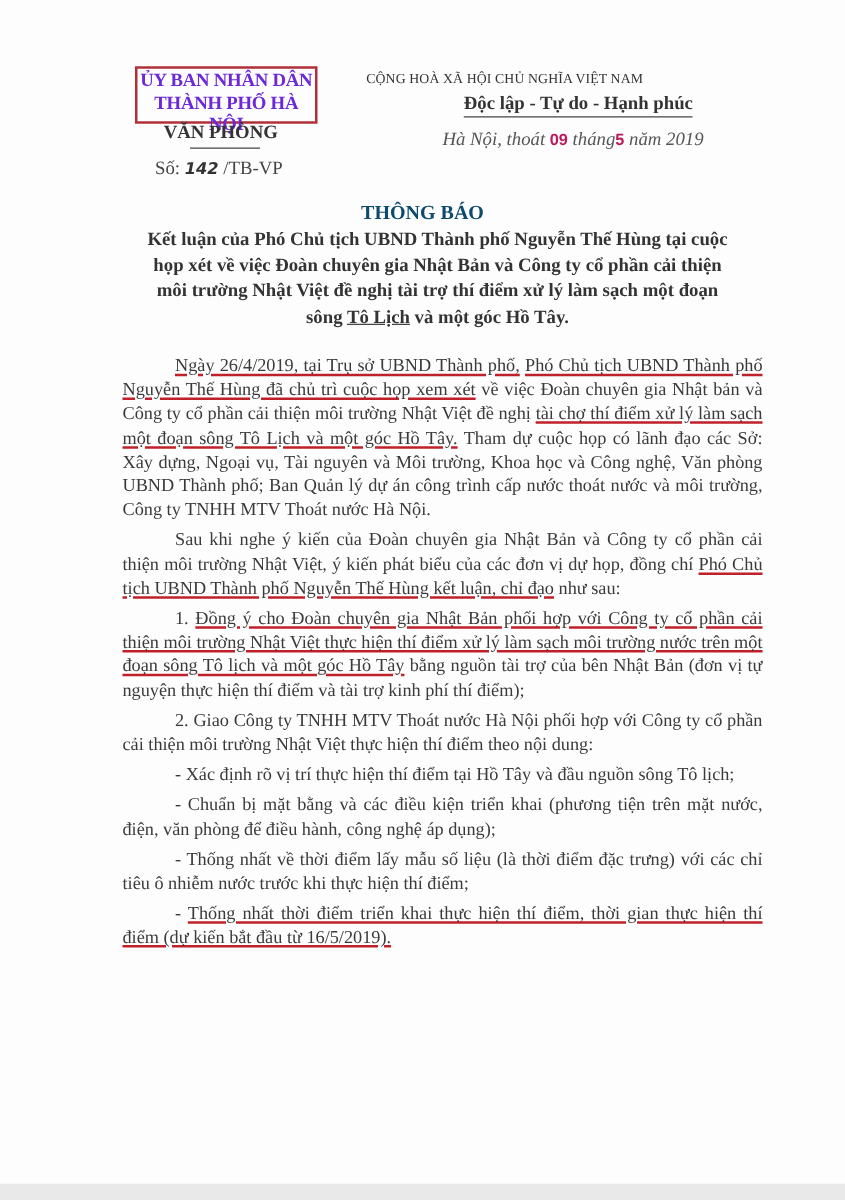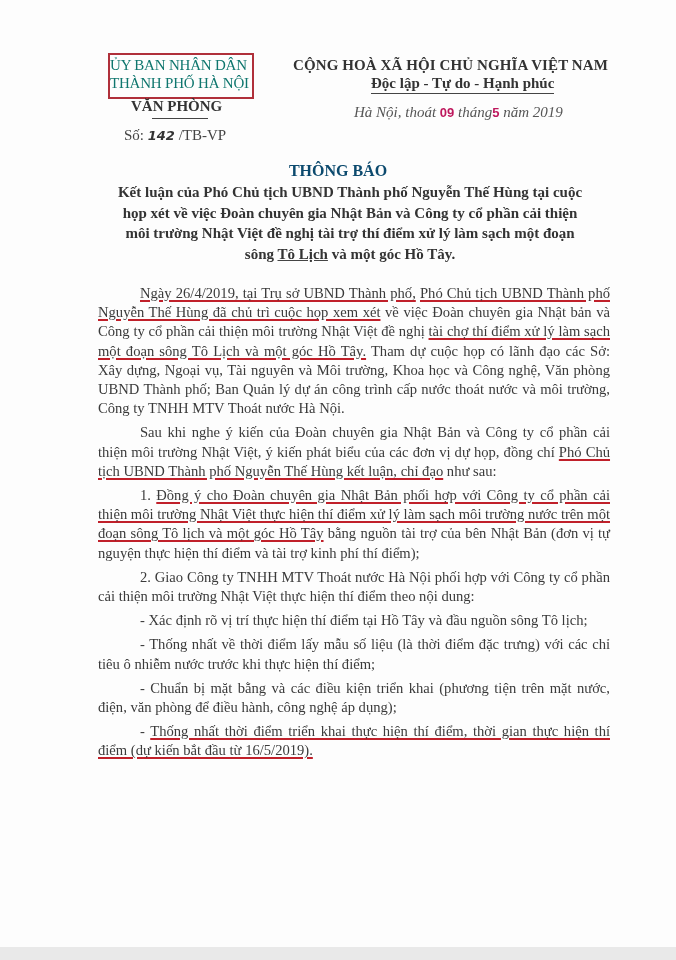--- a/index.html
+++ b/index.html
@@ -4,26 +4,26 @@
 <style>
   html, body { margin:0; padding:0; }
   body {
     width:676px; height:960px; background:#ffffff; position:relative; overflow:hidden;
     font-family: "Liberation Serif", "DejaVu Serif", serif; color:#2a2a2a;
   }
   .page { position:absolute; left:0; top:0; width:676px; height:947px; background:#fdfdfd; }
   .bottom-strip { position:absolute; left:0; top:947px; width:676px; height:13px; background:#e9e9e9; }
   .abs { position:absolute; white-space:nowrap; }
   .agency-box { position:absolute; left:108px; top:53px; width:142px; height:42px; border:2px solid #b0303a; }
-  .agency-line { position:absolute; left:0; width:142px; text-align:left; font-size:15px; color:#0f766e; letter-spacing:-0.2px; }
+  .agency-line { position:absolute; left:0; width:142px; text-align:center; font-size:15px; color:#6d28d9; letter-spacing:-0.2px;font-weight:bold; }
   .office { left:131px; top:98px; font-size:15px; font-weight:bold; color:#333; }
   .office-rule { position:absolute; left:152px; top:118px; width:56px; height:1px; background:#444; }
   .docno { left:124px; top:127px; font-size:15px; color:#444; }
   .docno .hand { font-family:"DejaVu Sans", sans-serif; font-weight:bold; font-style:italic; font-size:13px; color:#333; }
-  .nation { left:293px; top:57px; font-size:15px; font-weight:bold; color:#333; letter-spacing:0.1px; }
+  .nation { left:293px; top:57px; font-size:11px; font-weight:normal; color:#333; letter-spacing:0.1px; }
   .motto { left:371px; top:75px; font-size:15px; font-weight:bold; color:#333; border-bottom:1px solid #444; padding-bottom:1px; }
   .dateline { left:354px; top:104px; font-size:15px; font-style:italic; color:#555; }
   .dateline .hand { font-family:Liberation Sans, sans-serif; font-weight:bold; font-style:normal; color:#be185d; font-size:13px; }
   .title { left:0; width:676px; text-align:center; top:162px; font-size:16px; font-weight:bold; color:#0c4a6e; }
   .subtitle { position:absolute; left:110px; width:480px; top:182px; text-align:center; font-size:15px; font-weight:bold; line-height:20.5px; color:#333; white-space:normal; }
   .subtitle .ul { text-decoration:underline; text-decoration-color:#444; }
   .body { position:absolute; left:98px; width:512px; font-size:14.6px; line-height:19.2px; color:#3a3a3a; text-align:justify; }
   .para { margin:0 0 5px 0; text-indent:42px; }
   .red { text-decoration:underline; text-decoration-color:#c0202a; text-decoration-thickness:2px; text-underline-offset:2px; }
 </style>
@@ -58,18 +58,18 @@
 
   <div class="body" style="top:284px">
     <p class="para"><span class="red">Ngày 26/4/2019, tại Trụ sở UBND Thành phố,</span><span> </span><span class="red">Phó Chủ tịch UBND Thành phố Nguyễn Thế Hùng đã chủ trì cuộc họp xem xét</span><span> về việc Đoàn chuyên gia Nhật bản và Công ty cổ phần cải thiện môi trường Nhật Việt đề nghị </span><span class="red">tài chợ thí điểm xử lý làm sạch một đoạn sông Tô Lịch và một góc Hồ Tây.</span><span> Tham dự cuộc họp có lãnh đạo các Sở: Xây dựng, Ngoại vụ, Tài nguyên và Môi trường, Khoa học và Công nghệ, Văn phòng UBND Thành phố; Ban Quản lý dự án công trình cấp nước thoát nước và môi trường, Công ty TNHH MTV Thoát nước Hà Nội.</span></p>
 
     <p class="para"><span>Sau khi nghe ý kiến của Đoàn chuyên gia Nhật Bản và Công ty cổ phần cải thiện môi trường Nhật Việt, ý kiến phát biểu của các đơn vị dự họp, đồng chí </span><span class="red">Phó Chủ tịch UBND Thành phố Nguyễn Thế Hùng kết luận, chỉ đạo</span><span> như sau:</span></p>
 
     <p class="para"><span>1. </span><span class="red">Đồng ý cho Đoàn chuyên gia Nhật Bản phối hợp với Công ty cổ phần cải thiện môi trường Nhật Việt thực hiện thí điểm xử lý làm sạch môi trường nước trên một đoạn sông Tô lịch và một góc Hồ Tây</span><span> bằng nguồn tài trợ của bên Nhật Bản (đơn vị tự nguyện thực hiện thí điểm và tài trợ kinh phí thí điểm);</span></p>
 
     <p class="para">2. Giao Công ty TNHH MTV Thoát nước Hà Nội phối hợp với Công ty cổ phần cải thiện môi trường Nhật Việt thực hiện thí điểm theo nội dung:</p>
     <p class="para">- Xác định rõ vị trí thực hiện thí điểm tại Hồ Tây và đầu nguồn sông Tô lịch;</p>
+    <p class="para">- Chuẩn bị mặt bằng và các điều kiện triển khai (phương tiện trên mặt nước, điện, văn phòng để điều hành, công nghệ áp dụng);</p>
     <p class="para">- Thống nhất về thời điểm lấy mẫu số liệu (là thời điểm đặc trưng) với các chỉ tiêu ô nhiễm nước trước khi thực hiện thí điểm;</p>
-    <p class="para">- Chuẩn bị mặt bằng và các điều kiện triển khai (phương tiện trên mặt nước, điện, văn phòng để điều hành, công nghệ áp dụng);</p>
     <p class="para"><span>- </span><span class="red">Thống nhất thời điểm triển khai thực hiện thí điểm, thời gian thực hiện thí điểm (dự kiến bắt đầu từ 16/5/2019).</span></p>
   </div>
 </div>
 <div class="bottom-strip"></div>
 
 </body></html>

